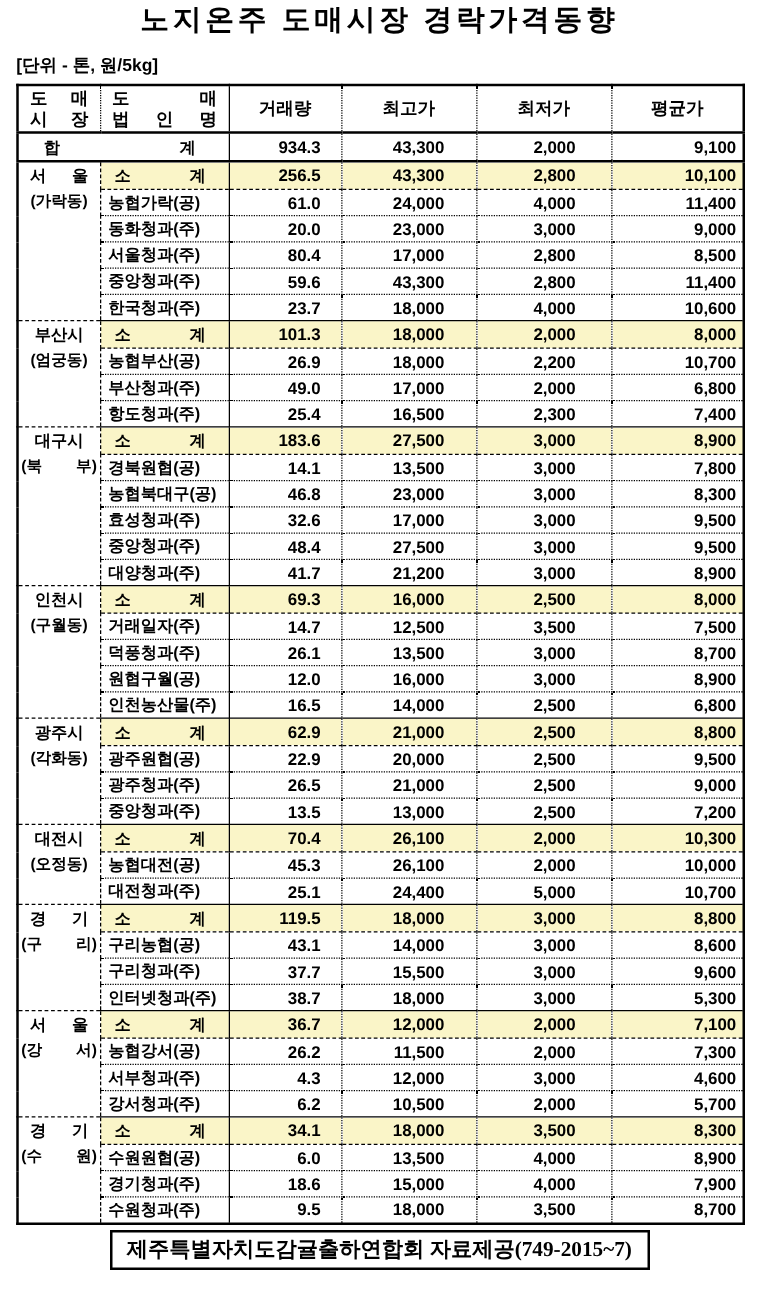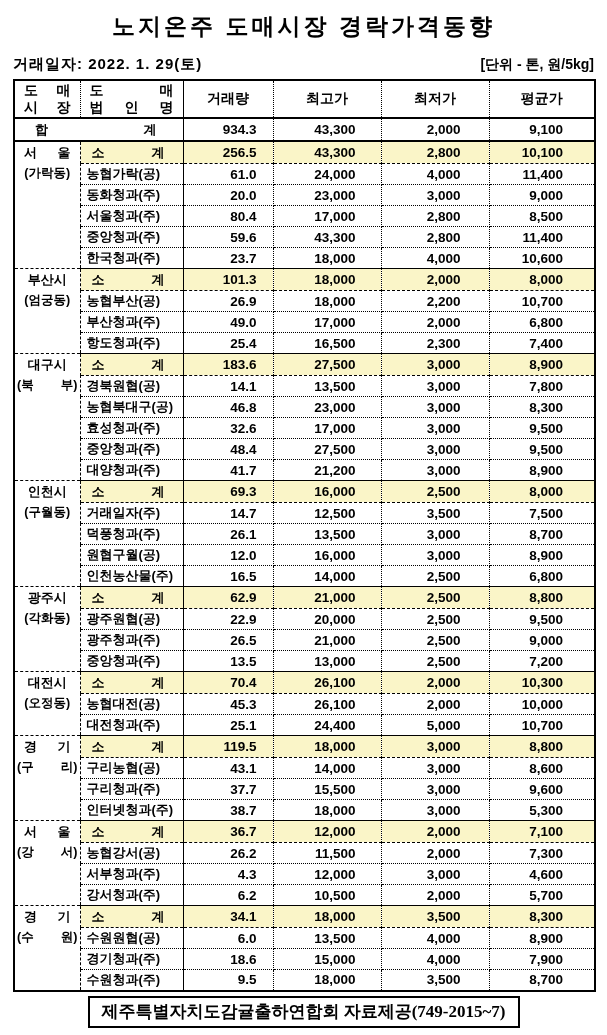--- a/index.html
+++ b/index.html
@@ -11,21 +11,21 @@
   html,body{margin:0;padding:0;}
   body{
     width:607px;height:1035px;background:#ffffff;
     font-family:"Liberation Sans",sans-serif;color:#000;
     overflow:hidden;
   }
   .page{width:607px;height:1035px;padding:0 13px;position:relative;}
 
   .title{
     text-align:center;font-size:23px;font-weight:bold;letter-spacing:3px;
-    padding-top:11px;margin:0;
+    margin:0;
   }
   .meta-row{
     display:flex;justify-content:space-between;align-items:flex-end;
     margin-top:13px;margin-bottom:5px;
     font-weight:bold;
   }
   .date-label{font-size:15px;letter-spacing:1px;}
   .unit-label{font-size:14px;}
 
   table.price-table{
@@ -55,21 +55,21 @@
     padding-left:6px;font-size:13px;
   }
   td.num{
     border-right:1px dotted var(--line);
     text-align:right;font-size:13.5px;
   }
   td.num:last-child{border-right:none;}
   td.col-volume{padding-right:16px;text-align:right;}
   td.col-high{padding-right:25px;}
   td.col-low{padding-right:28px;}
-  td.col-avg{padding-right:31px;}
+  td.col-avg{padding-right:5px;}
 
   tr.total-row td{border-bottom:2px solid var(--line);}
   tr.subtotal-row td{border-bottom:1px dashed var(--line);}
   tr.subtotal-row td:not(.market-cell){background:var(--subtotal-bg);}
   tr.corp-row td{border-bottom:1px dotted var(--line);}
   tr.section-end td{border-bottom:1px solid var(--line);}
   td.market-cell{border-bottom:1px solid var(--line);}
 
   .spread{display:flex;justify-content:space-between;align-items:center;}
   .spread span:only-child{margin:0 auto;}
@@ -90,21 +90,20 @@
   }
 </style>
 </head>
 <body>
 
 <div class="page">
 
   <h1 class="title">노지온주 도매시장 경락가격동향</h1>
 
   <div class="meta-row">
-    <span class="date-label">거래일자: 2022. 1. 29(토)</span>
     <span class="unit-label">[단위 - 톤, 원/5kg]</span>
   </div>
 
   <table class="price-table">
     <colgroup>
       <col style="width:66px">
         <col style="width:103px">
         <col style="width:90px">
       <col style="width:108px">
         <col style="width:108px">

